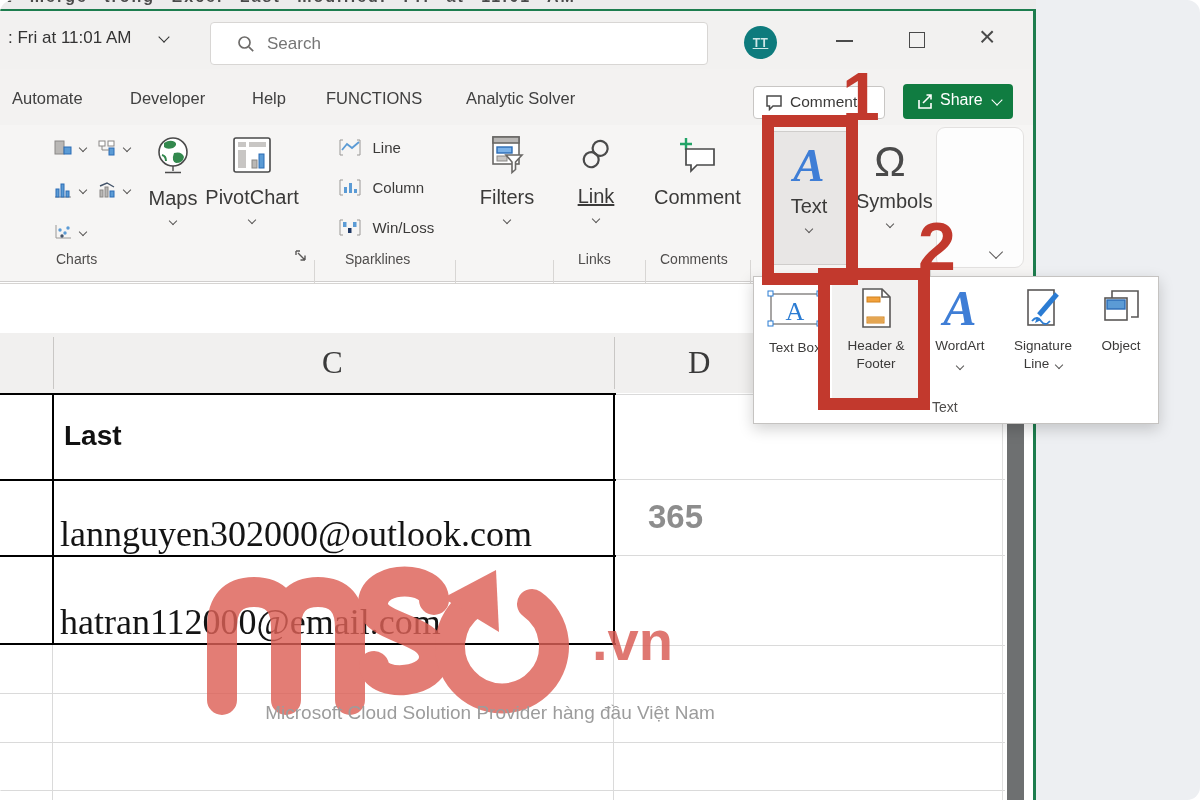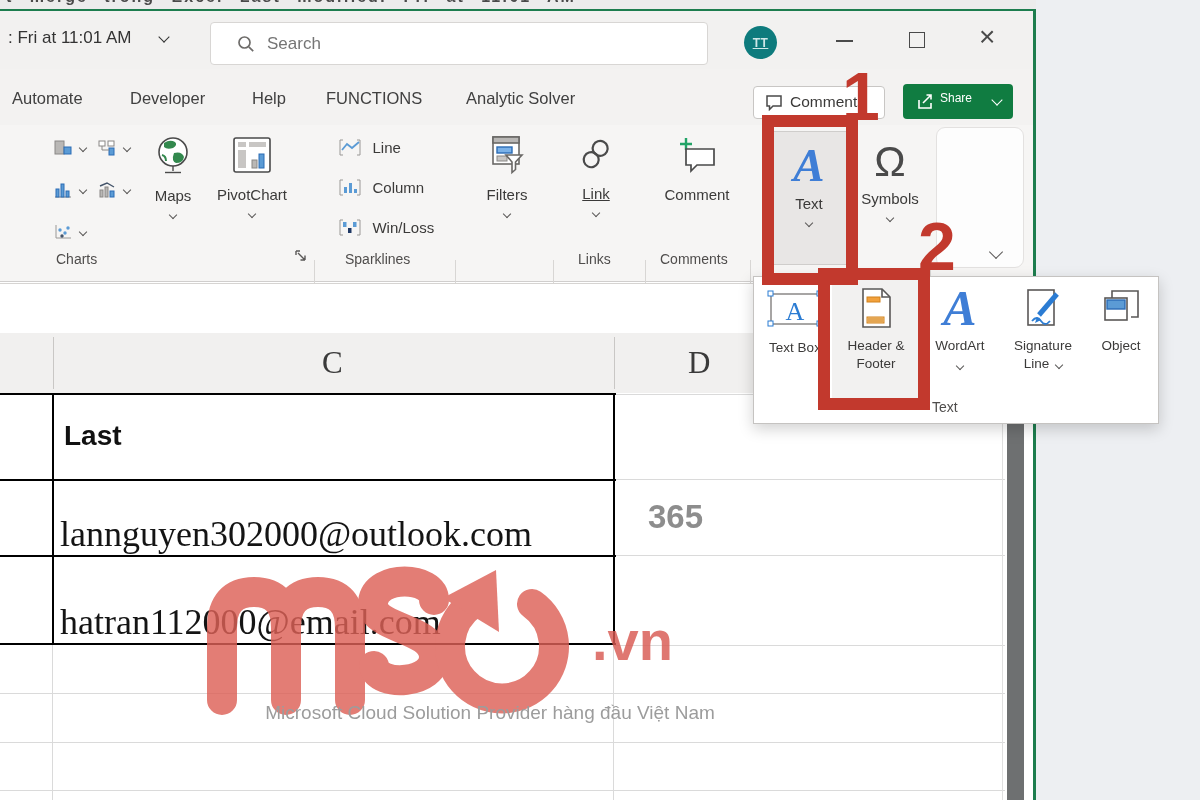--- a/index.html
+++ b/index.html
@@ -1,22 +1,22 @@
 <!DOCTYPE html>
 <html><head>
 <meta charset="utf-8">
 <style>
   html,body{margin:0;padding:0;background:#fff;}
   #screen{position:relative;width:1200px;height:800px;overflow:hidden;
-          font-family:"Liberation Sans","DejaVu Sans",sans-serif;color:#3b3a39;background:#fff;}
+          font-family:"Liberation Sans","DejaVu Sans",sans-serif;color:#3b3a39;background:#fff;border-radius:13px;}
   .abs{position:absolute;}
   .chev{display:inline-block;width:7px;height:7px;border-left:1.7px solid currentColor;border-bottom:1.7px solid currentColor;transform:rotate(-45deg);}
   .chev.sm{width:5px;height:5px;border-width:1.4px;}
   .grouplabel{font-size:14px;color:#4f4d4c;}
-  .btnlabel{font-size:15px;color:#3b3a39;text-align:center;}
+  .btnlabel{font-size:20px;color:#3b3a39;text-align:center;}
   .sep{position:absolute;top:135px;height:132px;width:1px;background:#d8d6d4;}
   .blackline{position:absolute;background:#000;}
   .gridline{position:absolute;background:#dadada;}
   .ddlabel{font-size:13.5px;line-height:1.35;text-align:center;color:#3b3a39;}
 </style>
 </head>
 <body>
 
 <div id="screen">
 
@@ -68,21 +68,21 @@
         <path d="M2,2 h14 v10 h-8 l-3.5,3.5 v-3.5 h-2.5 z" fill="none" stroke="#4a4a4a" stroke-width="1.5"></path>
       </svg>
       <span class="abs" style="left:36px;top:6px;font-size:15.5px;color:#3b3a39;">Comments</span>
     </div>
 
     <div class="abs" style="left:903px;top:15px;width:110px;height:35px;background:#107c41;border-radius:4px;">
       <svg class="abs" style="left:13px;top:8px;" width="19" height="19" viewBox="0 0 19 19">
         <path d="M3,8 v8 h12 v-5" fill="none" stroke="#fff" stroke-width="1.6"></path>
         <path d="M7,11 L15,3 M10.5,3 H15 V7.5" fill="none" stroke="#fff" stroke-width="1.6"></path>
       </svg>
-      <span class="abs" style="left:37px;top:7px;font-size:12px;color:#fff;">Share</span>
+      <span class="abs" style="left:37px;top:7px;font-size:16px;color:#fff;">Share</span>
       <span class="chev abs" style="left:90px;top:12px;color:#fff;"></span>
     </div>
   </div>
 
   <div class="abs" style="left:0;top:125px;width:1033px;height:156px;background:#f6f5f4;border-bottom:1px solid #d0cecd;">
 
     <div class="abs" style="left:54px;top:15px;">
       <svg width="18" height="16" viewBox="0 0 18 16">
           <rect x="1" y="1" width="9" height="13" fill="#b9b7b5" stroke="#8a8886"></rect>
           <rect x="10" y="7" width="7" height="7" fill="#5b9bd5" stroke="#2b6cb5"></rect>

